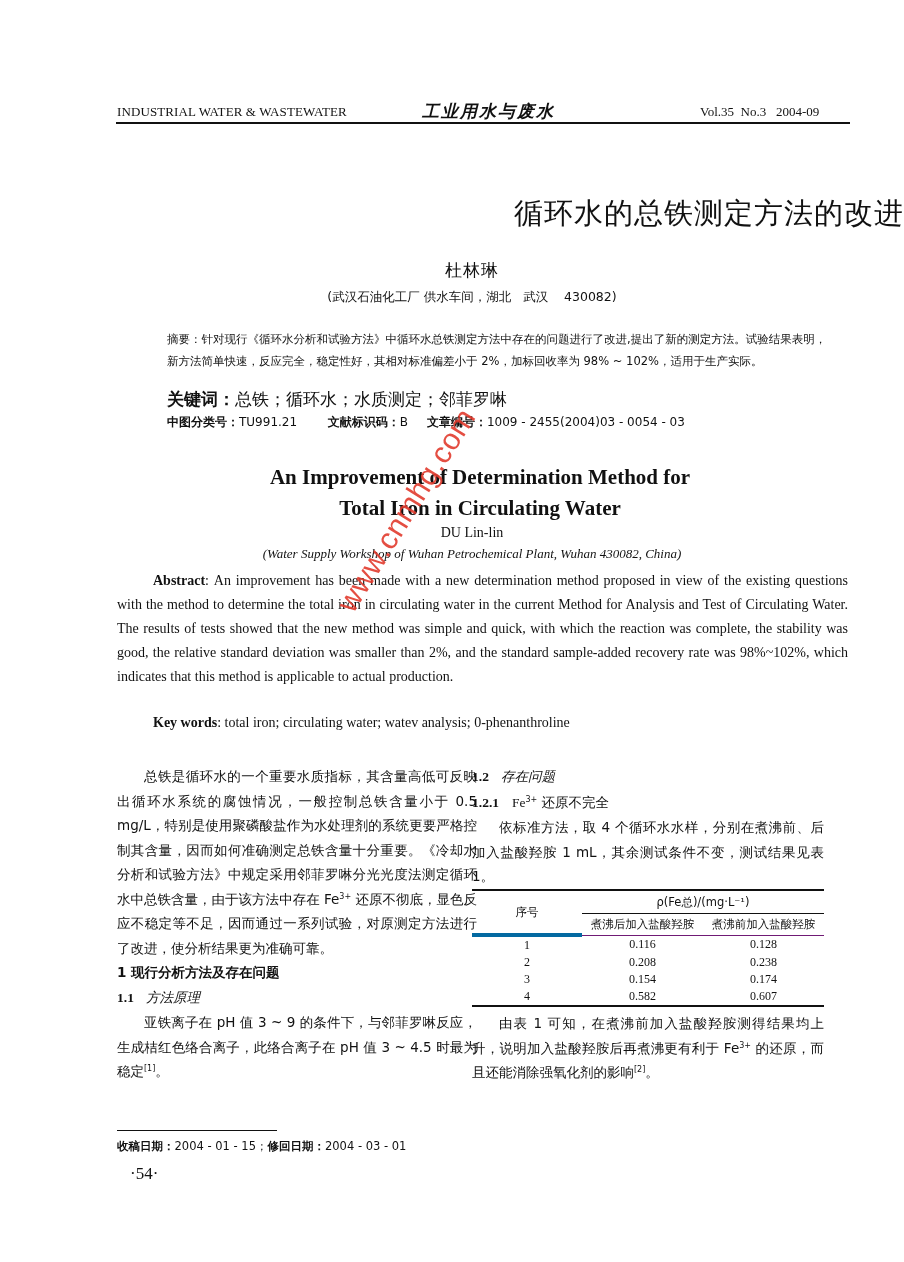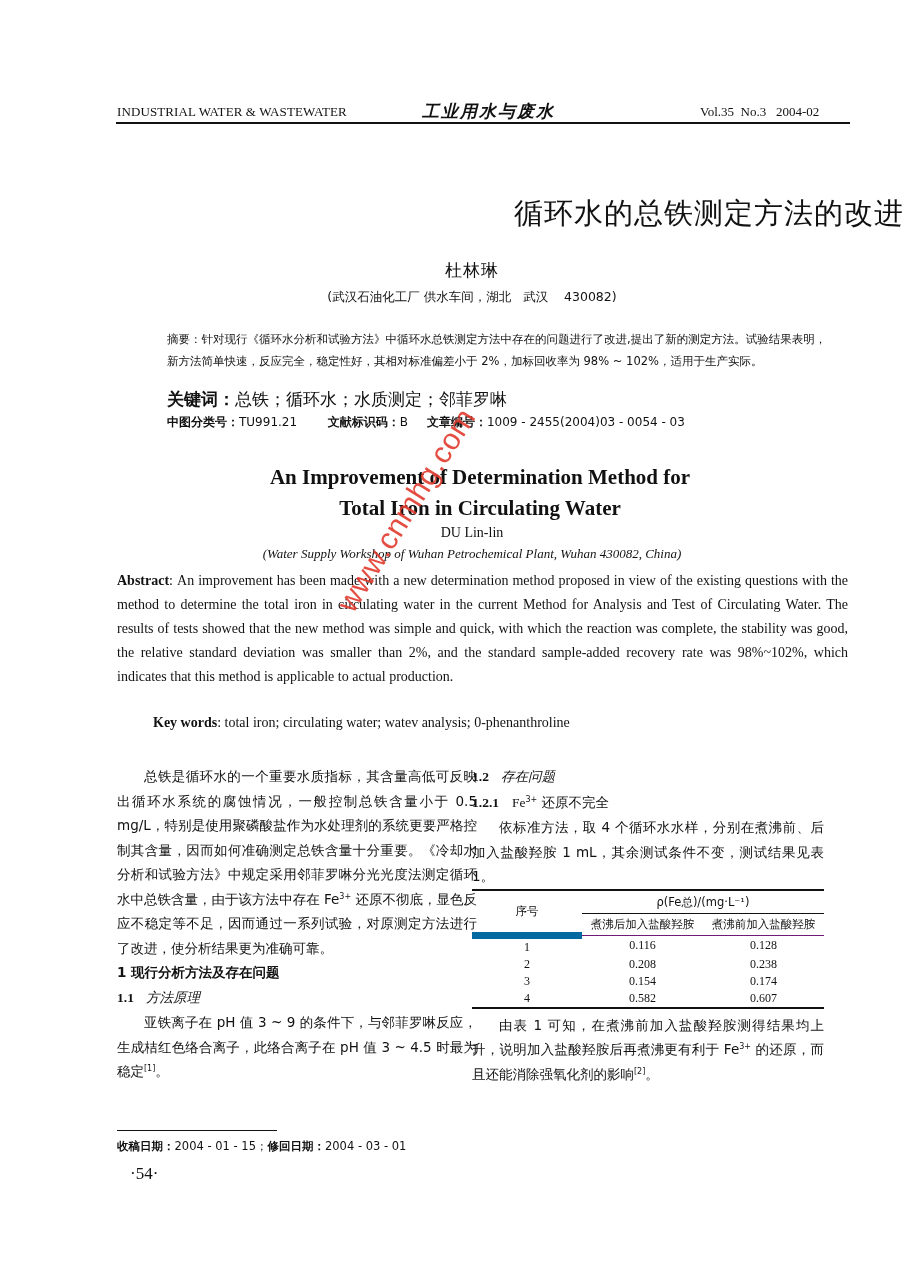--- a/index.html
+++ b/index.html
@@ -19,21 +19,21 @@
   .cn-affil { left: 0; width: 944px; top: 289px; text-align: center; font-size: 12.5px; font-family: "DejaVu Sans", sans-serif; white-space: pre; }
   .cn-abs { left: 167px; top: 328px; width: 660px; font-size: 11.5px; line-height: 22px; font-family: "DejaVu Sans", sans-serif; }
   .cn-abs .lbl { font-weight: normal; }
   .cn-kw { left: 167px; top: 388px; font-size: 17px; font-family: Liberation Serif, serif; }
   .cn-class { left: 167px; top: 414px; font-size: 12px; font-family: "DejaVu Sans", sans-serif; white-space: pre; }
   .lbl { font-weight: bold; }
   .en-title { left: 0; width: 960px; top: 462px; text-align: center; font-size: 21px; font-weight: bold; line-height: 31px; }
   .en-author { left: 0; width: 944px; top: 525px; text-align: center; font-size: 14px; }
   .en-affil { left: 0; width: 944px; top: 546px; text-align: center; font-size: 13px; font-style: italic; }
   .en-abs { left: 117px; top: 569px; width: 731px; font-size: 14px; line-height: 24px; text-align: justify; }
-  .en-abs .lbl { }
+  .en-abs .lbl { margin-left: 36px; }
   .en-kw { left: 153px; top: 715px; font-size: 14px; }
   
   .col { font-family: "DejaVu Sans", sans-serif; font-size: 13.5px; line-height: 24.5px; }
   .col-left { left: 117px; top: 764px; width: 360px; }
   .col-right { left: 472px; top: 764px; width: 352px; }
   .para { text-align: justify; text-indent: 2em; margin: 0; }
   .sec { font-weight: bold; margin: 0; }
   .subsec { margin: 0; }
   .subsec .num { font-weight: bold; font-family: "Liberation Serif", serif; }
   .subsec .ttl { font-style: italic; margin-left: 12px; }
@@ -50,21 +50,21 @@
   .rule-foot { left: 117px; top: 1130px; width: 160px; height: 1px; background: #111; }
   .foot { left: 117px; top: 1139px; font-size: 11.5px; font-family: "DejaVu Sans", sans-serif; white-space: pre; }
   .pageno { left: 130px; top: 1164px; font-size: 17px; }
   .wm { left: 330px; top: 600px; color: #e23b2e; font-family: "Liberation Sans", sans-serif; font-size: 30px; transform: rotate(-58deg); transform-origin: left top; opacity: 0.9; letter-spacing: 0.5px; white-space: nowrap; }
 </style>
 </head>
 <body>
 
 <div class="abs hdr-left">INDUSTRIAL WATER &amp; WASTEWATER</div>
 <div class="abs hdr-mid">工业用水与废水</div>
-<div class="abs hdr-right">Vol.35  No.3   2004-02</div>
+<div class="abs hdr-right">Vol.35  No.3   2004-09</div>
 <div class="abs hdr-rule"></div>
 
 <div class="abs cn-title">循环水的总铁测定方法的改进</div>
 <div class="abs cn-author">杜林琳</div>
 <div class="abs cn-affil">(武汉石油化工厂 供水车间，湖北   武汉    430082)</div>
 
 <div class="abs cn-abs">
   <span class="lbl">摘要：</span><span>针对现行《循环水分析和试验方法》中循环水总铁测定方法中存在的问题进行了改进,提出了新的测定方法。试验结果表明，新方法简单快速，反应完全，稳定性好，其相对标准偏差小于 2%，加标回收率为 98% ~ 102%，适用于生产实际。</span>
 </div>
 <div class="abs cn-kw">
@@ -93,21 +93,21 @@
 </div>
 
 <div class="abs col col-right">
   <p class="subsec"><span class="num">1.2</span><span class="ttl">存在问题</span></p>
   <p class="subsec"><span class="num">1.2.1</span>&nbsp;&nbsp;&nbsp;<span style="font-family:'Liberation Serif',serif">Fe</span><sup>3+</sup><span> 还原不完全</span></p>
   <p class="para">依标准方法，取 4 个循环水水样，分别在煮沸前、后加入盐酸羟胺 1 mL，其余测试条件不变，测试结果见表 1。</p>
 
   <table class="t">
     <thead>
       <tr class="r1">
-        <th rowspan="2" style="width:110px;border-bottom:7px solid #0369a1;">序号</th>
+        <th rowspan="2" style="width:110px;border-bottom:4px solid #0369a1;">序号</th>
         <th colspan="2">ρ(Fe总)/(mg·L⁻¹)</th>
       </tr>
       <tr class="r2">
         <th>煮沸后加入盐酸羟胺</th>
         <th>煮沸前加入盐酸羟胺</th>
       </tr>
     </thead>
     <tbody id="tbody">
         <tr>
           <td>1</td>

